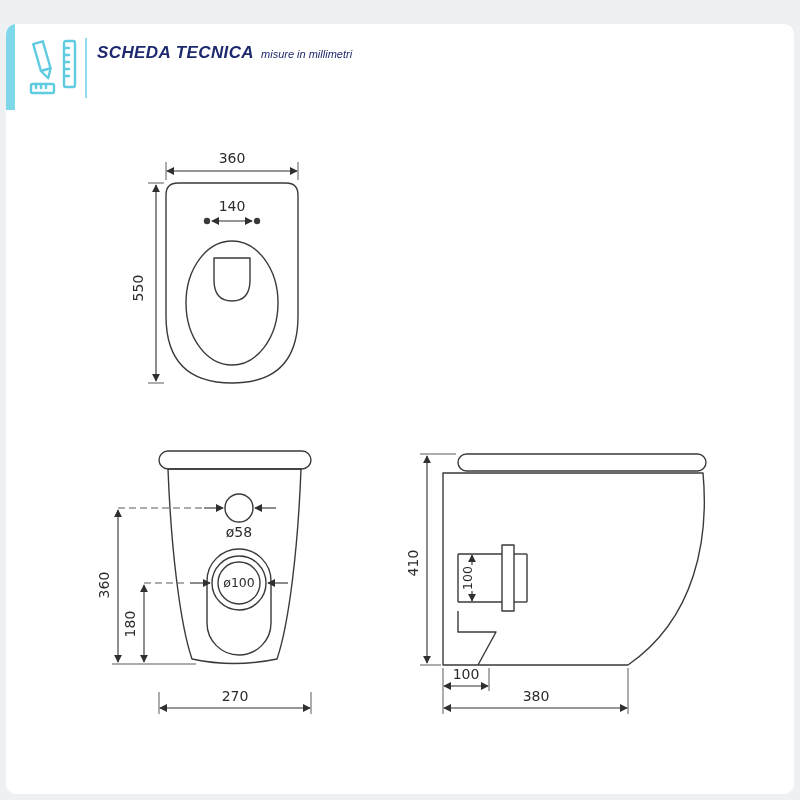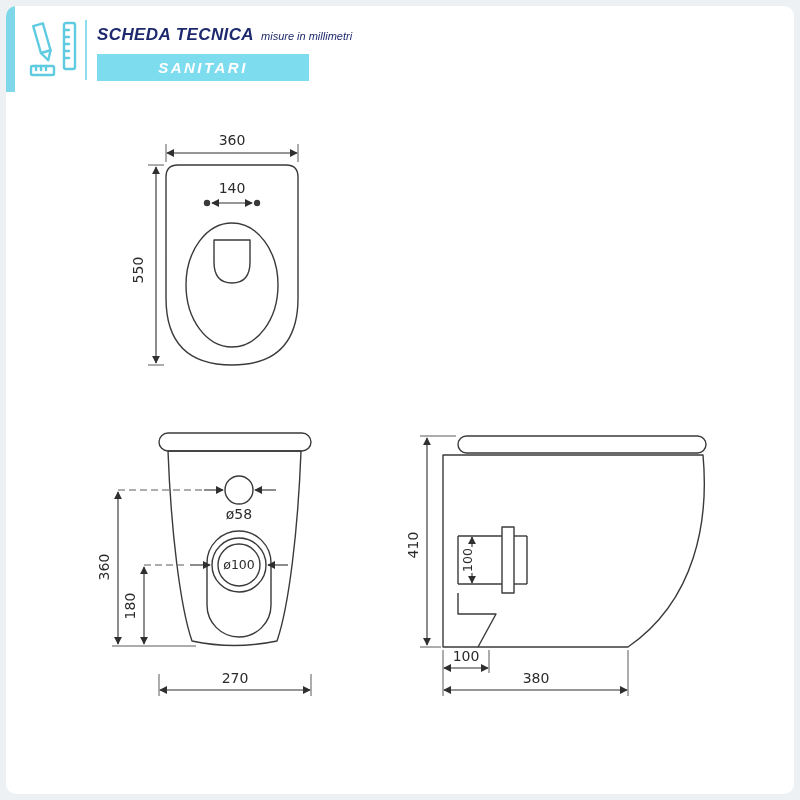--- a/index.html
+++ b/index.html
@@ -7,20 +7,21 @@
     width:800px;height:800px;
     background:#edf1f4;
     font-family:"Liberation Sans","DejaVu Sans",sans-serif;
     position:relative;
   }
   .card{
     position:absolute; inset:6px;
     background:#ffffff;
     border-radius:10px;
     overflow:hidden;
+    margin-top:18px;
   }
   .stripe{
     position:absolute; left:0; top:0;
     width:9px; height:86px;
     background:#7fd8ea;
   }
   .hdr-icon{
     position:absolute; left:22px; top:14px;
     width:52px; height:58px;
   }
@@ -96,23 +97,20 @@
     <line class="icon-line" x1="13" y1="46" x2="13" y2="50"></line>
     <line class="icon-line" x1="18" y1="46" x2="18" y2="50"></line>
   </svg>
 
   <div class="divider"></div>
 
   <div class="title-row">
     <span class="title">SCHEDA TECNICA</span><span class="subtitle">misure in millimetri</span>
   </div>
 
-  <div class="banner">
-    <span>SANITARI</span>
-  </div>
 
   <svg class="drawing" viewBox="0 0 788 704">
     <defs>
       <marker id="arr" viewBox="0 0 10 10" refX="9" refY="5" markerWidth="7.5" markerHeight="7.5" orient="auto-start-reverse">
         <path d="M0,0 L10,5 L0,10 Z" fill="#2f2f2f"></path>
       </marker>
     </defs>
 
     <g>
       <path class="obj" d="M 172 75 L 280 75 Q 292 75 292 87 L 292 208 Q 292 275 226 275 Q 160 275 160 208 L 160 87 Q 160 75 172 75 Z"></path>

